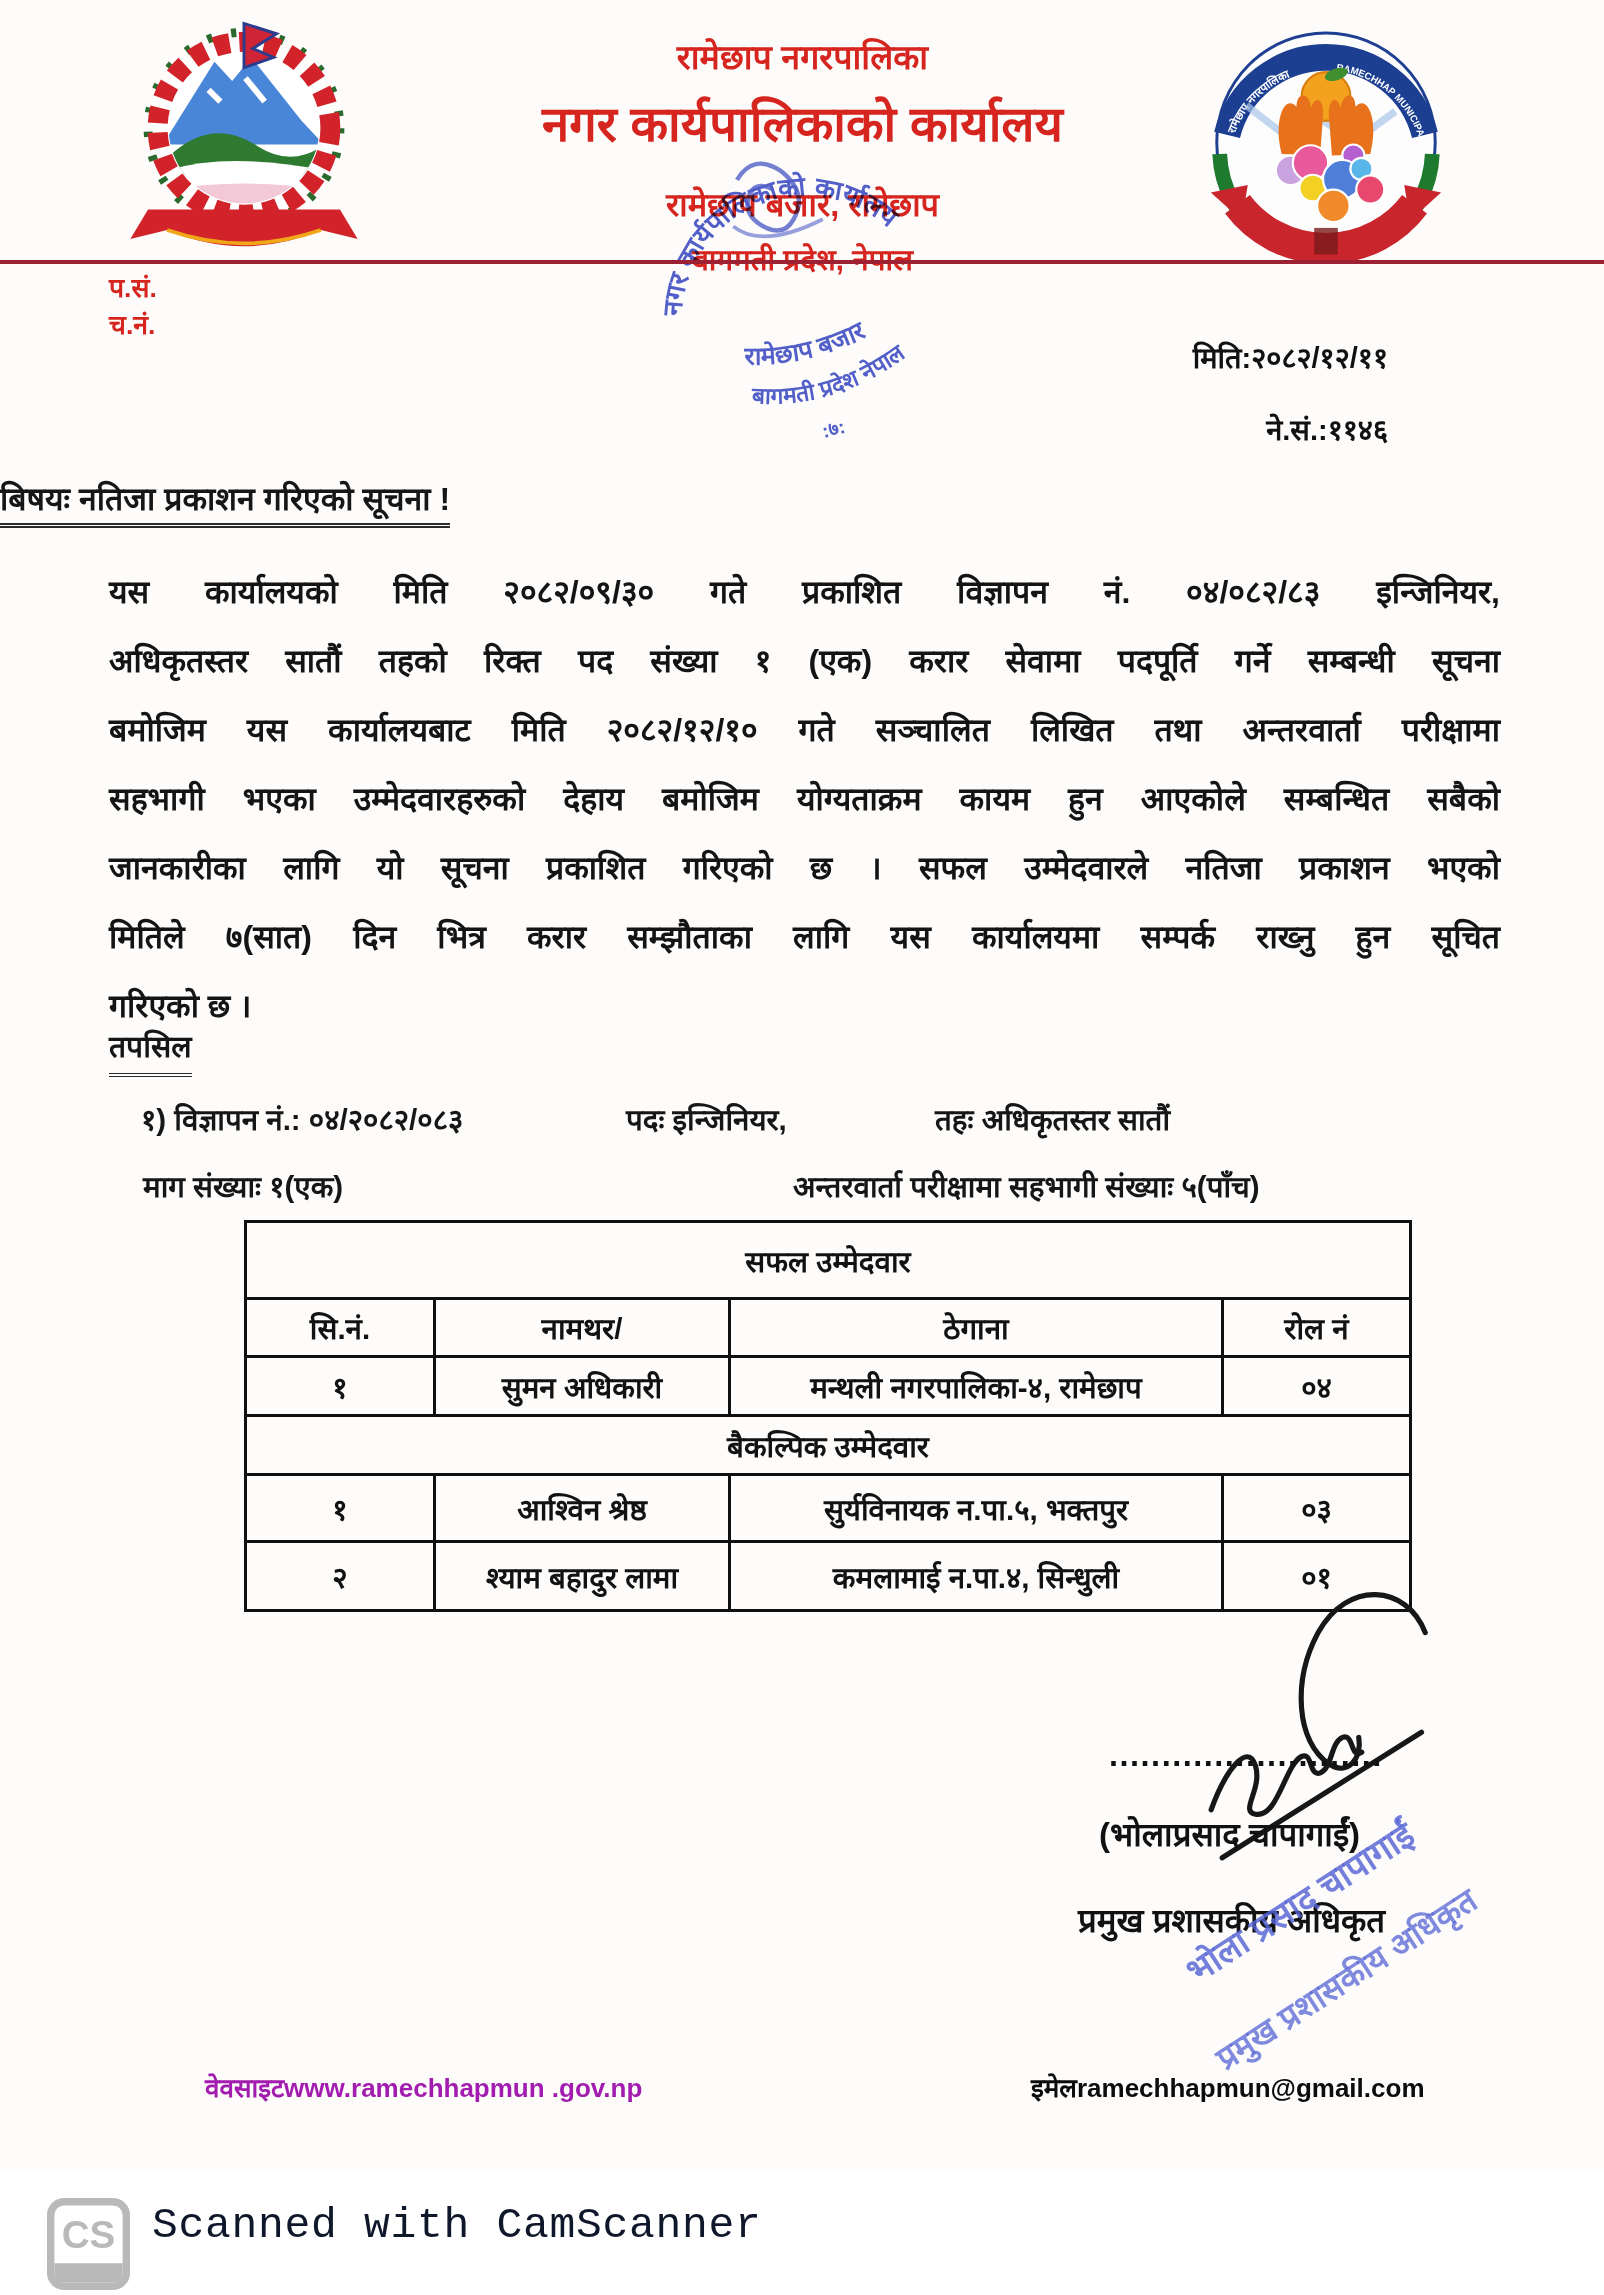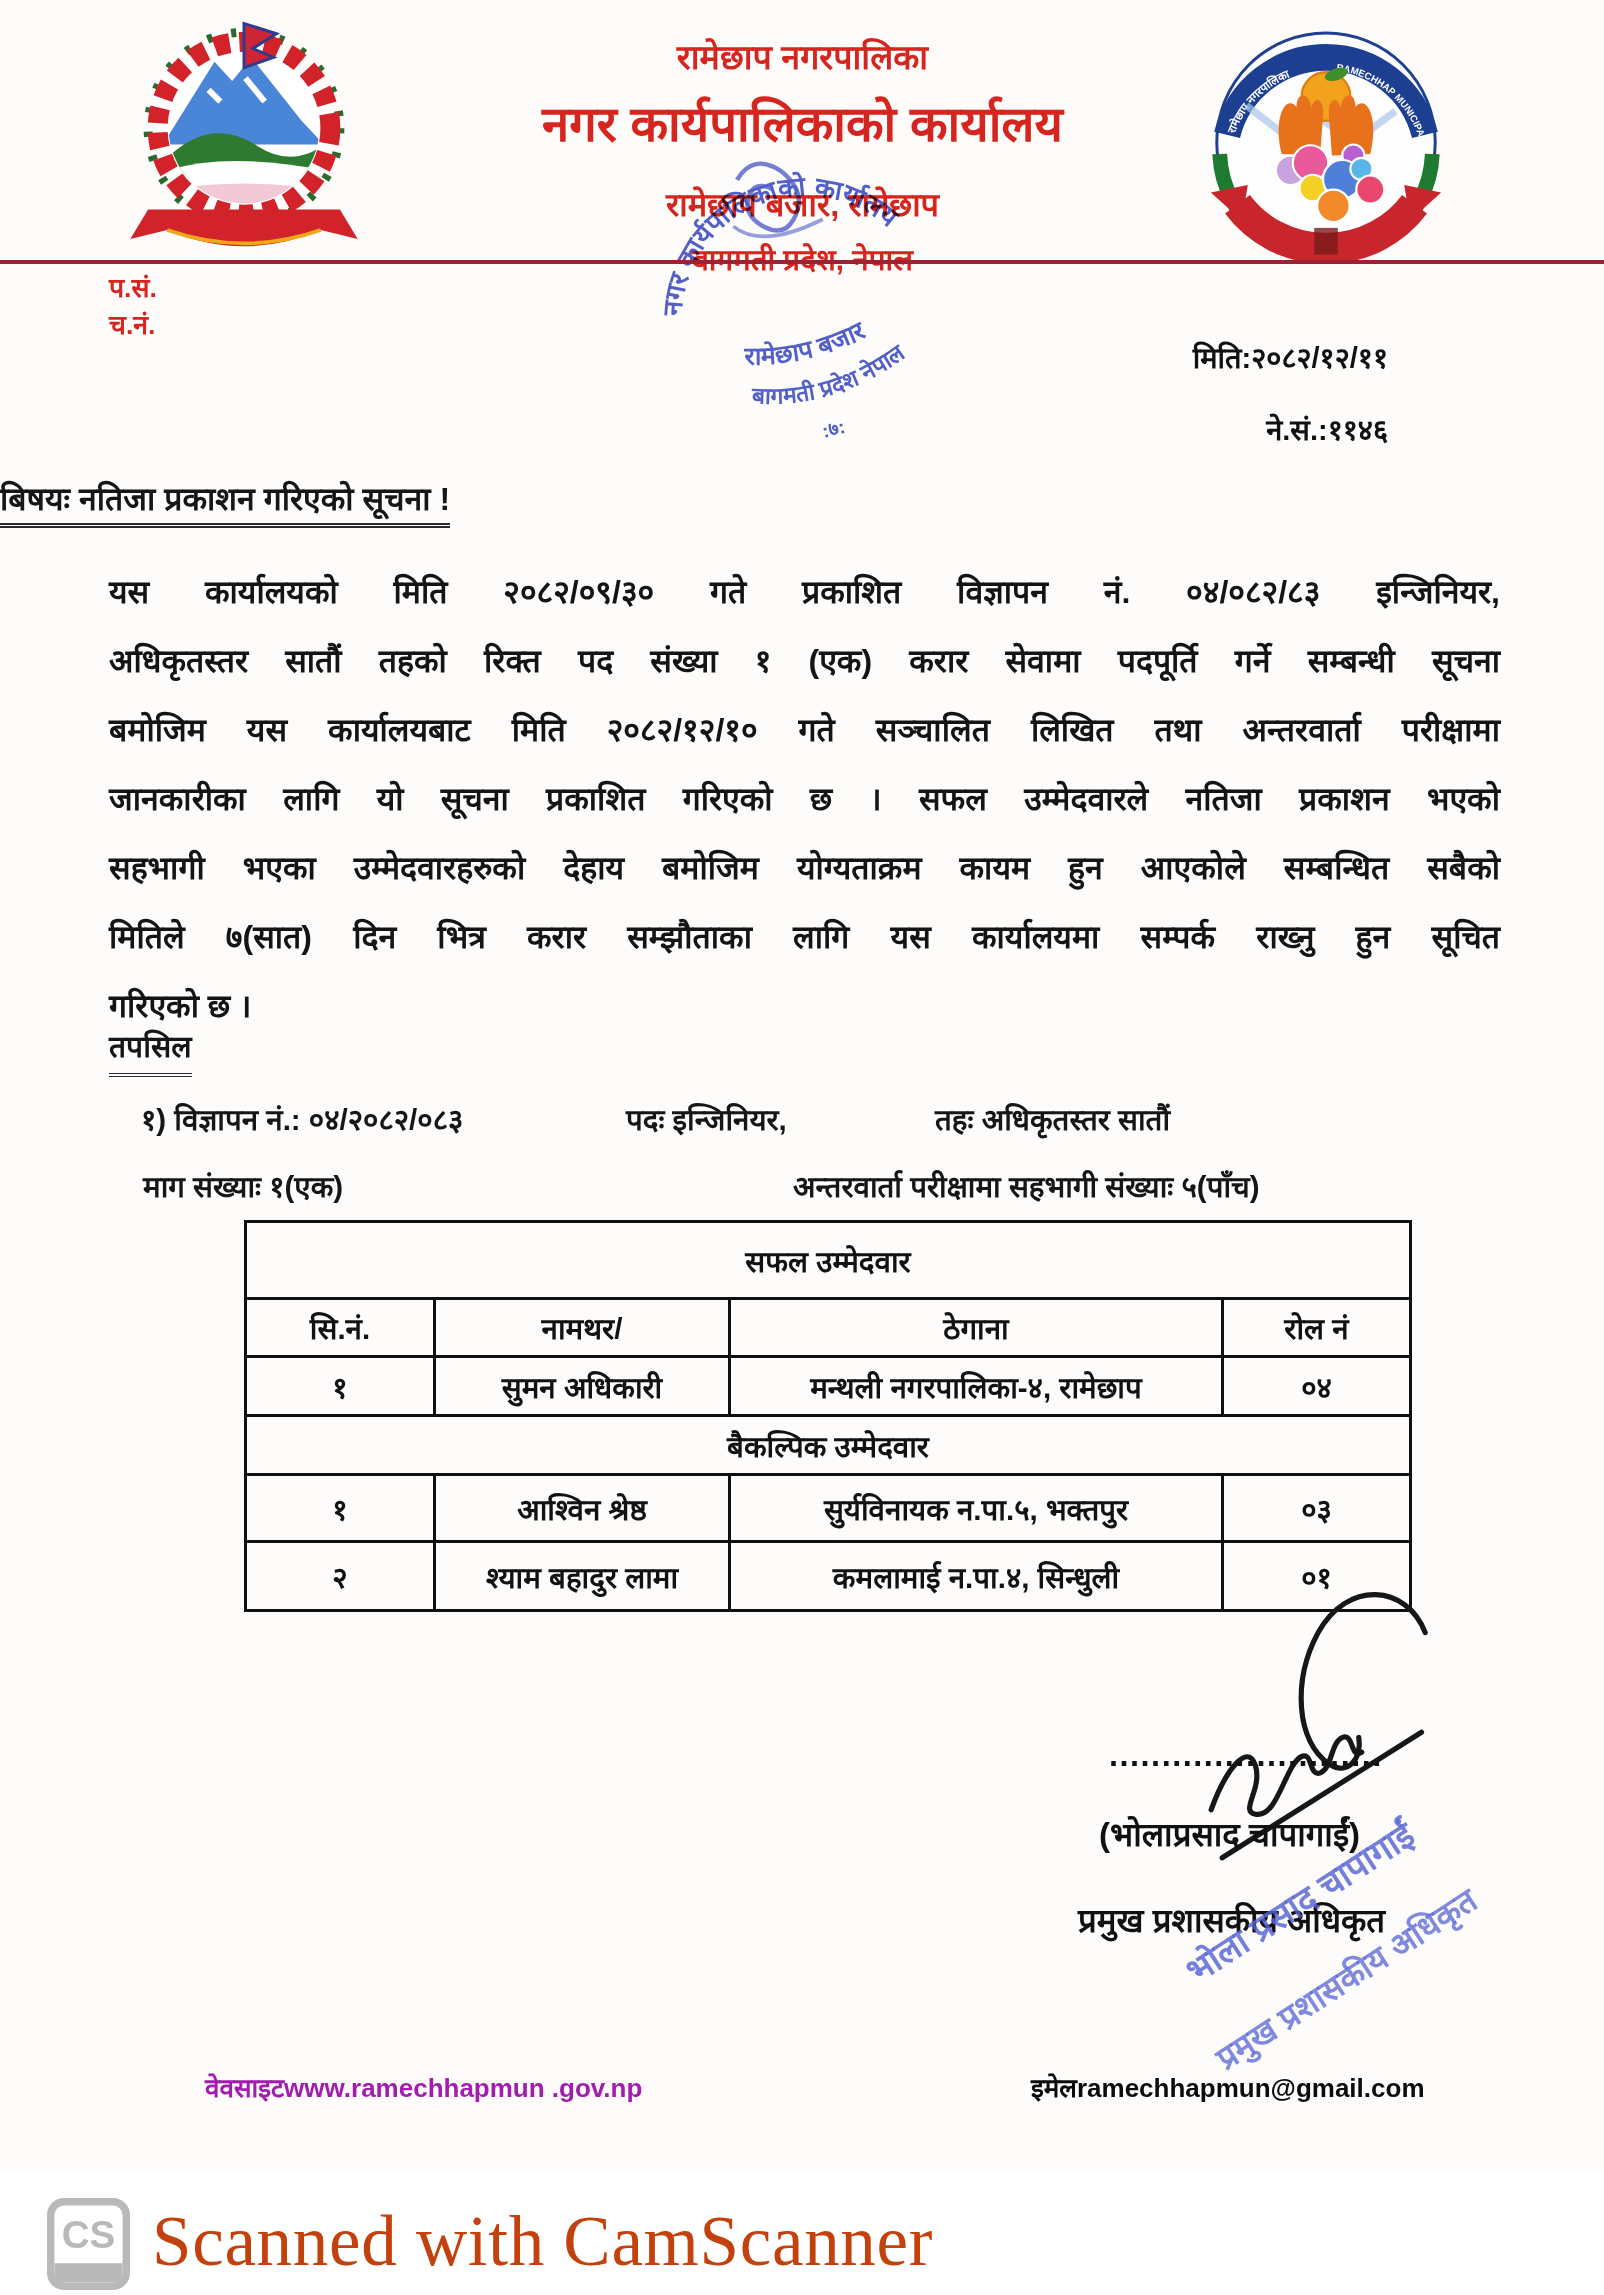--- a/index.html
+++ b/index.html
@@ -56,22 +56,22 @@
   .stamp-blue2{left:1219px;top:2038px;font-size:32.5px;font-weight:700;color:rgba(84,99,212,.75);
     transform:rotate(-33deg);transform-origin:left center;white-space:nowrap;}
 
   
   .footer-web{left:205px;top:2069px;font-size:26px;font-weight:700;color:#a21caf;white-space:nowrap;}
   .footer-mail{left:1031px;top:2069px;font-size:26px;font-weight:700;color:#0c0c0c;white-space:nowrap;}
 
   
   .cam-strip{left:0;top:2170px;width:1604px;height:126px;background:#ffffff;}
   .cs-badge{left:47px;top:2198px;width:83px;height:92px;}
-  .cam-text{left:152px;top:2201px;font-size:71px;color:#c2410c;font-weight:400;letter-spacing:0.7px;
-    font-family:Liberation Serif, serif;white-space:nowrap;}
+  .cam-text{left:152px;top:2201px;font-size:43px;color:#0f172a;font-weight:400;letter-spacing:0.7px;
+    font-family:Liberation Mono, monospace;white-space:nowrap;}
 </style>
 </head>
 <body>
 
 <div class="page">
 
   <svg class="abs" style="left:120px;top:19px;" width="248" height="248" viewBox="0 0 336 336">
     <circle cx="168" cy="148" r="130" fill="none" stroke="#2a6b2d" stroke-width="12" stroke-dasharray="7 26"></circle>
     <circle cx="168" cy="148" r="117" fill="#ffffff" stroke="#d2232a" stroke-width="27" stroke-dasharray="21 13"></circle>
     <clipPath id="emblemClip">
@@ -164,22 +164,22 @@
   </div>
 
   <div class="abs subject">
     <span>बिषयः नतिजा प्रकाशन गरिएको सूचना !</span>
   </div>
 
   <div class="abs body-block">
     <div class="body-line">यस कार्यालयको मिति २०८२/०९/३० गते प्रकाशित विज्ञापन नं. ०४/०८२/८३ इन्जिनियर,</div>
     <div class="body-line">अधिकृतस्तर सातौं तहको रिक्त पद संख्या १ (एक) करार सेवामा पदपूर्ति गर्ने सम्बन्धी सूचना</div>
     <div class="body-line">बमोजिम यस कार्यालयबाट मिति २०८२/१२/१० गते सञ्चालित लिखित तथा अन्तरवार्ता परीक्षामा</div>
+    <div class="body-line">सहभागी भएका उम्मेदवारहरुको देहाय बमोजिम योग्यताक्रम कायम हुन आएकोले सम्बन्धित सबैको</div>
     <div class="body-line">जानकारीका लागि यो सूचना प्रकाशित गरिएको छ । सफल उम्मेदवारले नतिजा प्रकाशन भएको</div>
-    <div class="body-line">सहभागी भएका उम्मेदवारहरुको देहाय बमोजिम योग्यताक्रम कायम हुन आएकोले सम्बन्धित सबैको</div>
     <div class="body-line">मितिले ७(सात) दिन भित्र करार सम्झौताका लागि यस कार्यालयमा सम्पर्क राख्नु हुन सूचित</div>
     <div class="body-line last">गरिएको छ ।</div>
   </div>
 
   <div class="abs tapsil">
     <span>तपसिल</span>
   </div>
 
   <div class="abs detail-row" style="top:1098px;">
     <span class="d" style="left:0;margin-left:32px;">१) विज्ञापन नं.: ०४/२०८२/०८३</span>

